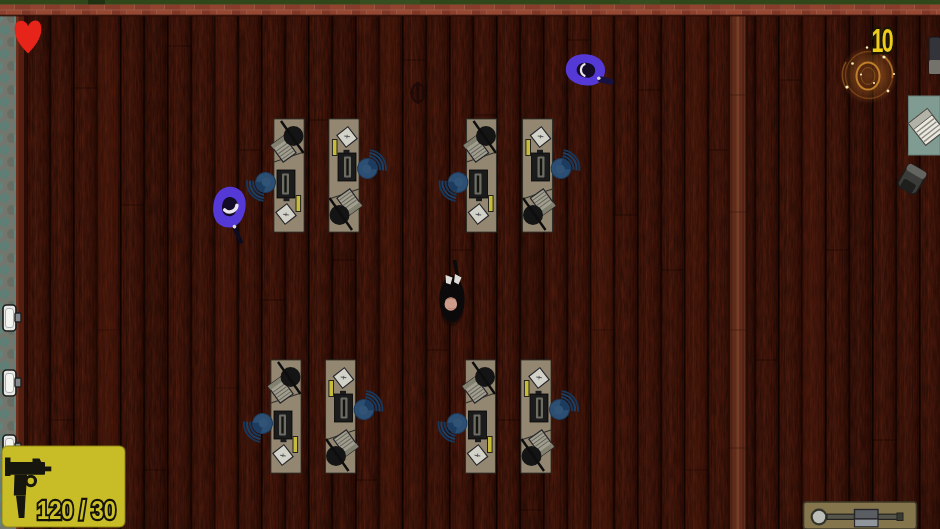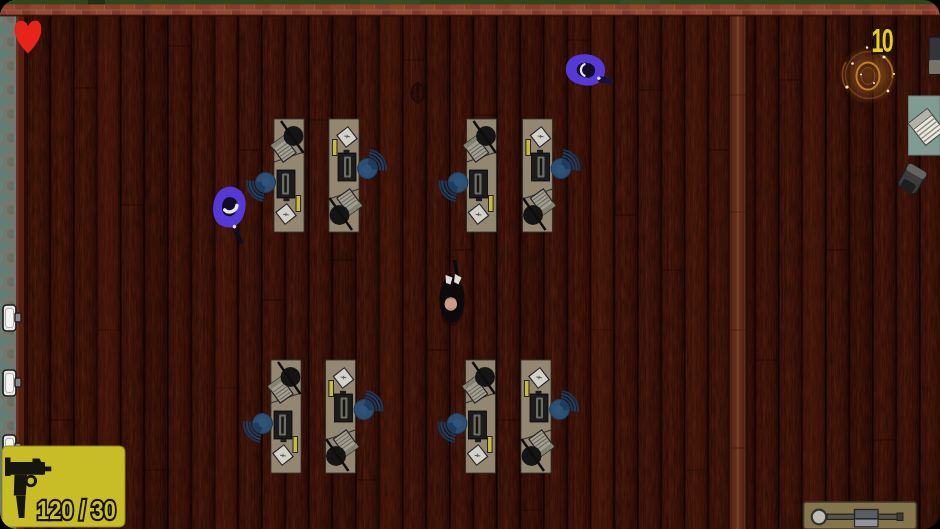--- a/index.html
+++ b/index.html
@@ -1,16 +1,16 @@
 <!DOCTYPE html>
 <html><head>
 <meta charset="utf-8">
 <style>
   html,body{margin:0;padding:0;background:#000;}
-  #stage{width:940px;height:529px;overflow:hidden;position:relative;font-family:"Liberation Sans",sans-serif;border-radius:17px;}
+  #stage{width:940px;height:529px;overflow:hidden;position:relative;font-family:"Liberation Sans",sans-serif;}
   svg{display:block;}
 </style>
 </head>
 <body>
 <div id="stage">
 <svg width="940" height="529" viewBox="0 0 940 529" xmlns="http://www.w3.org/2000/svg">
 <defs>
   <linearGradient id="plankg" x1="0" y1="0" x2="1" y2="0">
     <stop offset="0" stop-color="#2a0c05"></stop>
     <stop offset="0.09" stop-color="#48170a"></stop>

